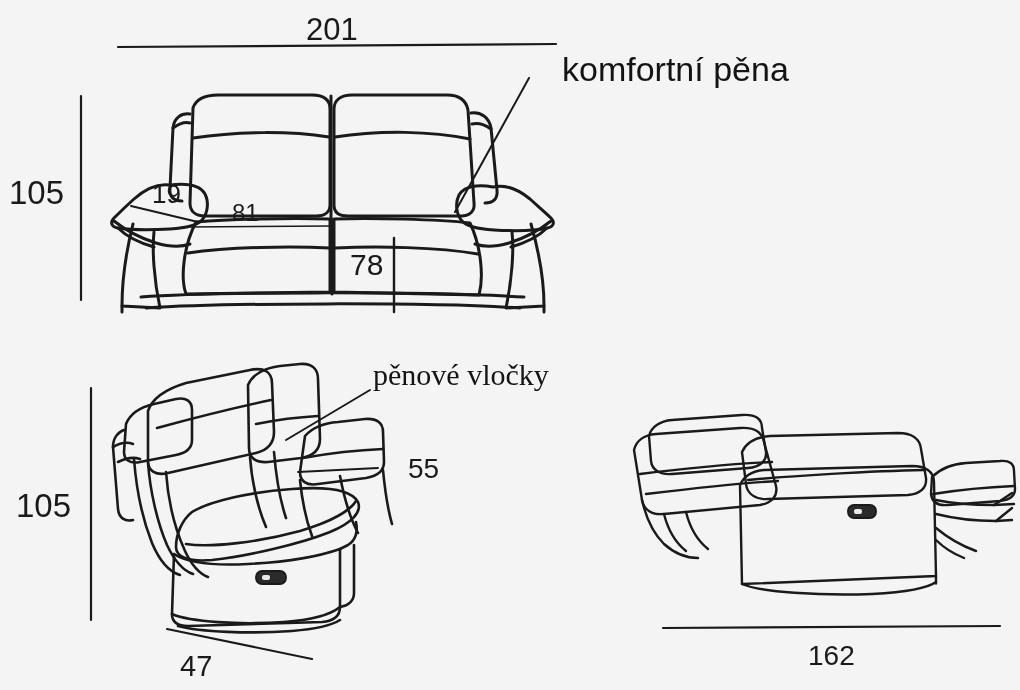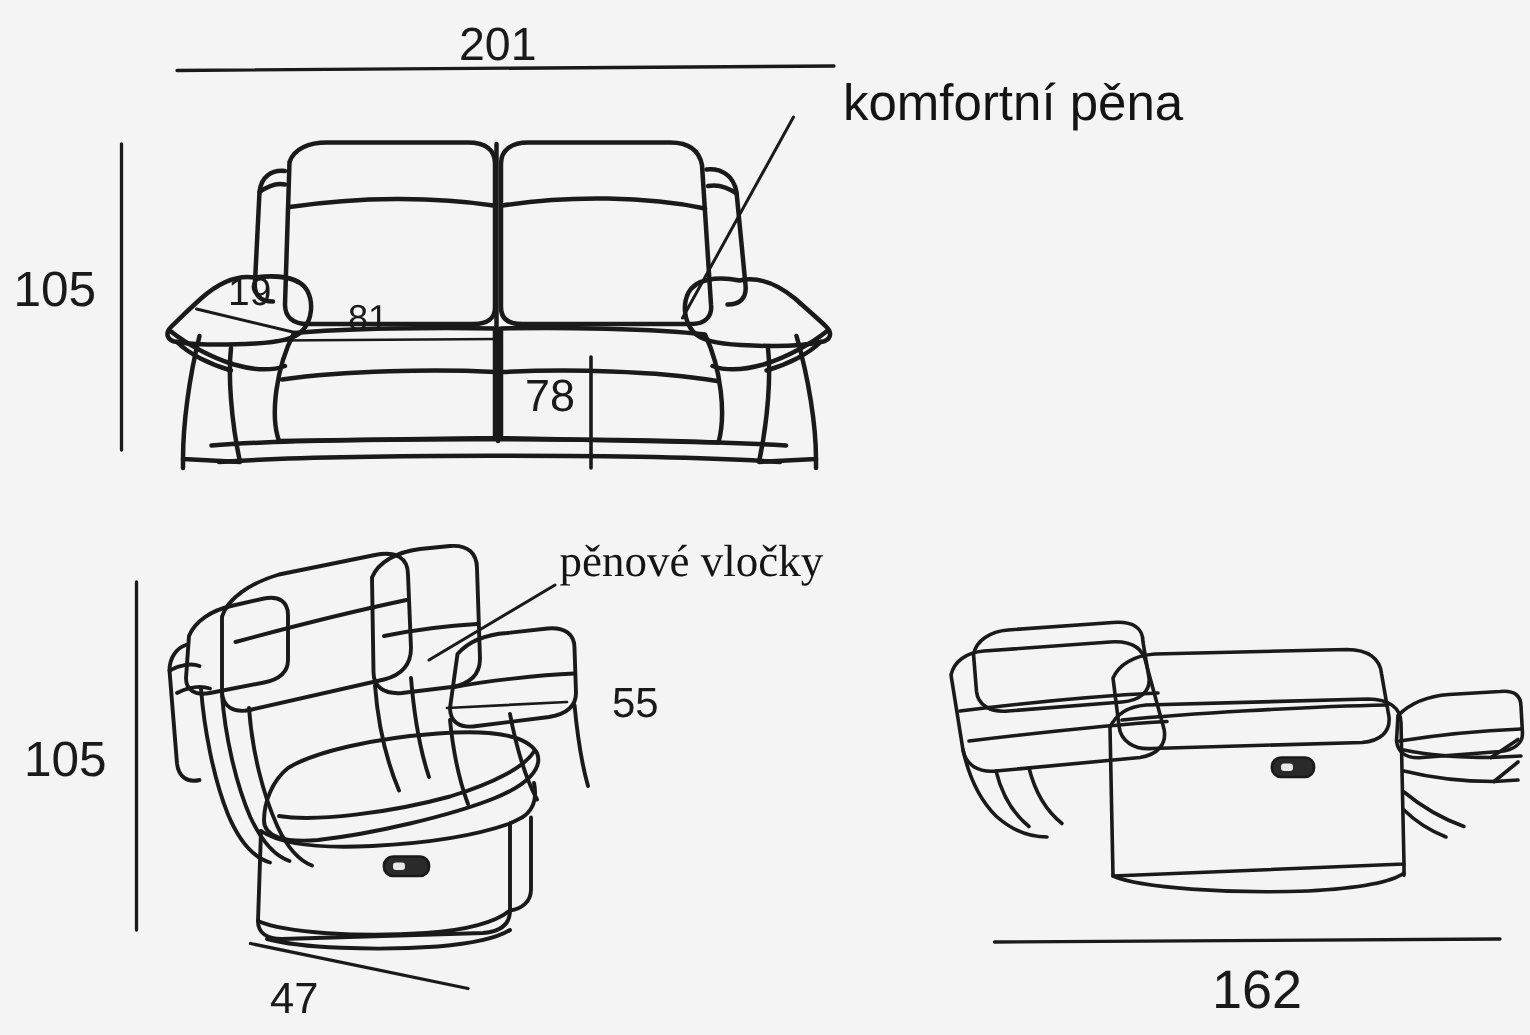--- a/index.html
+++ b/index.html
@@ -47,21 +47,21 @@
     line-height: 1;
   }
   .d-201 { left: 306px; top: 14px; font-size: 31px; }
   .d-105a { left: 9px;  top: 176px; font-size: 33px; }
   .d-26  { left: 152px; top: 181px; font-size: 26px; }
   .d-81  { left: 232px; top: 201px; font-size: 24px; }
   .d-51  { left: 350px; top: 250px; font-size: 30px; }
   .d-105b{ left: 16px;  top: 489px; font-size: 33px; }
   .d-55  { left: 380px; top: 455px; font-size: 28px; margin-left: 28px; }
   .d-96  { left: 180px; top: 652px; font-size: 29px; }
-  .d-162 { left: 808px; top: 642px; font-size: 36px; }
+  .d-162 { left: 808px; top: 642px; font-size: 28px; }
   .a-komfort { left: 562px; top: 52px;  font-size: 34px; }
   .a-vlocky  { left: 373px; top: 360px; font-size: 30px; font-family: Liberation Serif, serif; }
 </style>
 </head>
 <body>
 
 <div id="sheet">
 
   <svg class="drawing" viewBox="0 0 1020 690">
     <g fill="none" stroke="#1a1a1a" stroke-linecap="round" stroke-linejoin="round">

